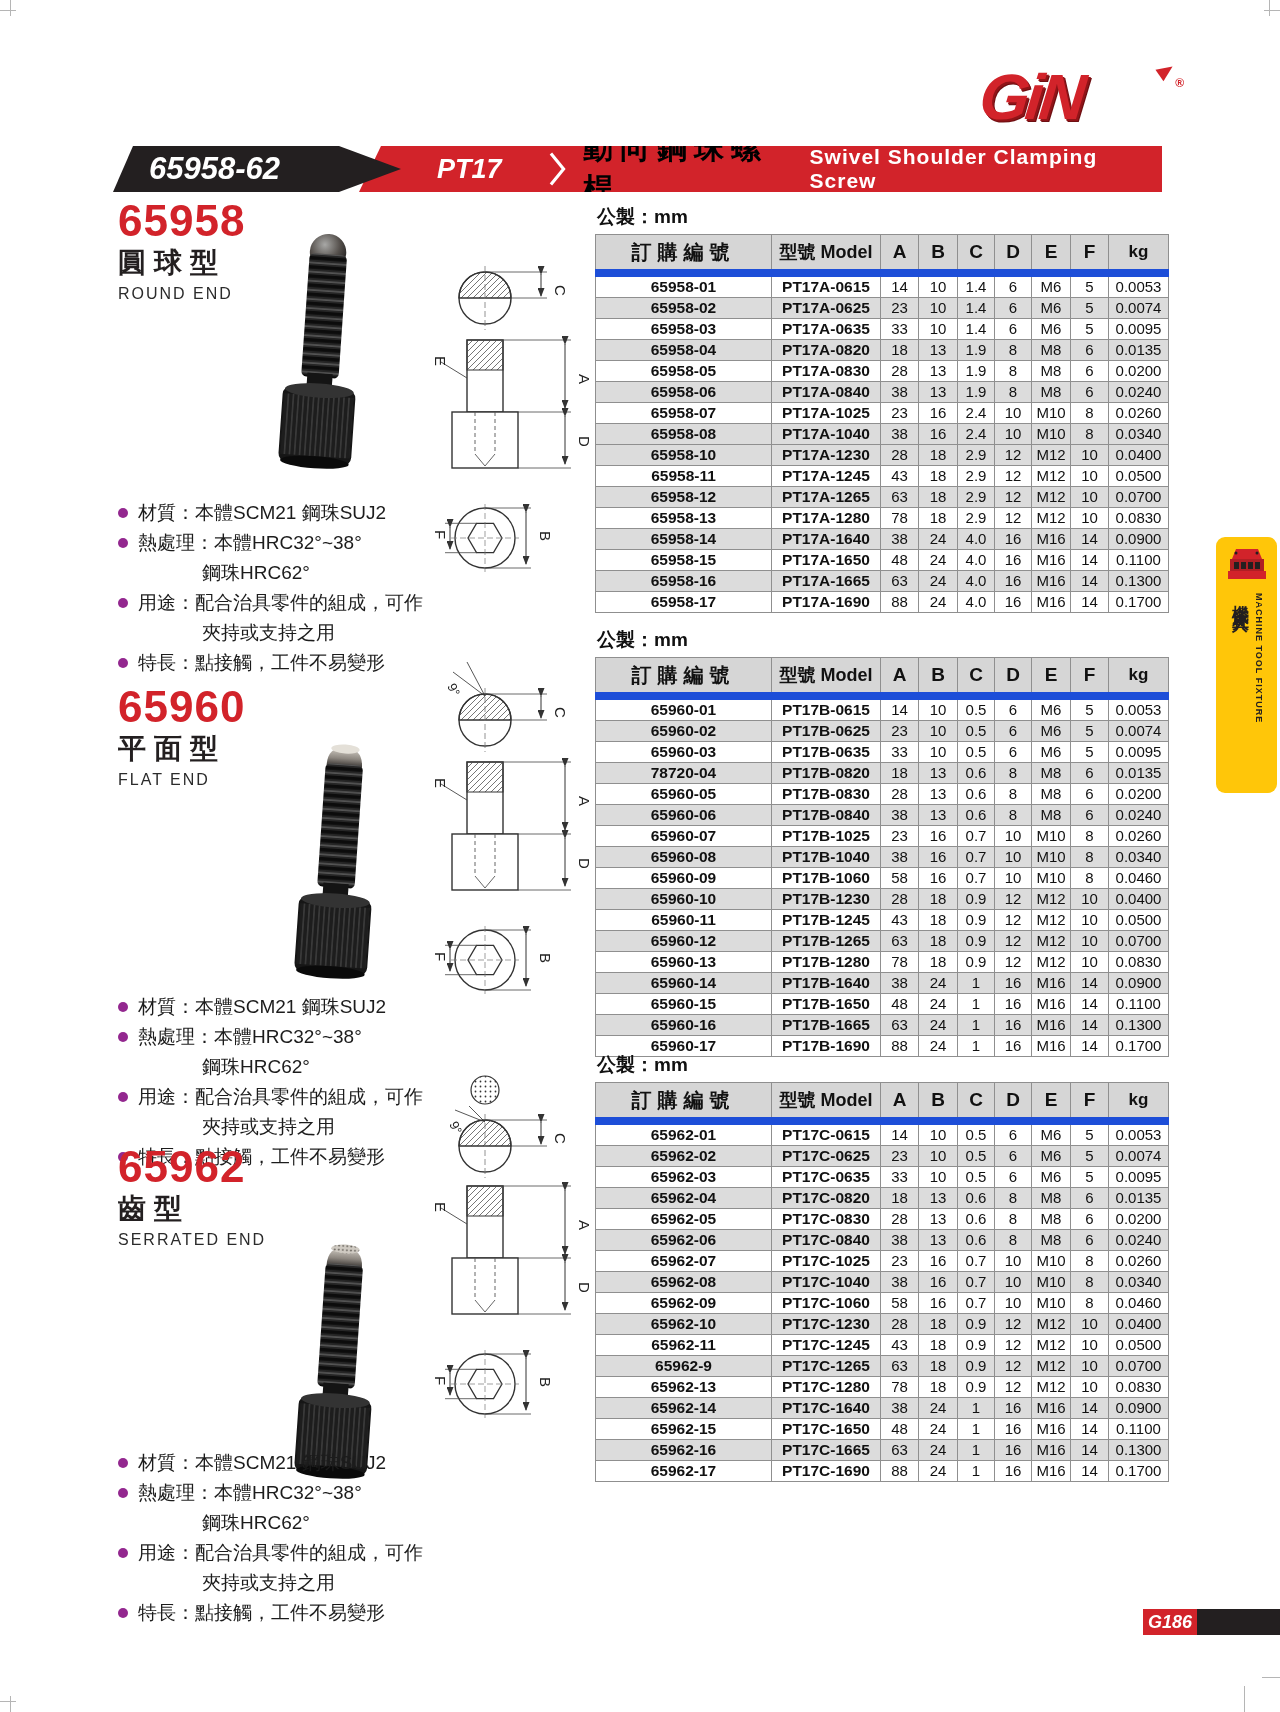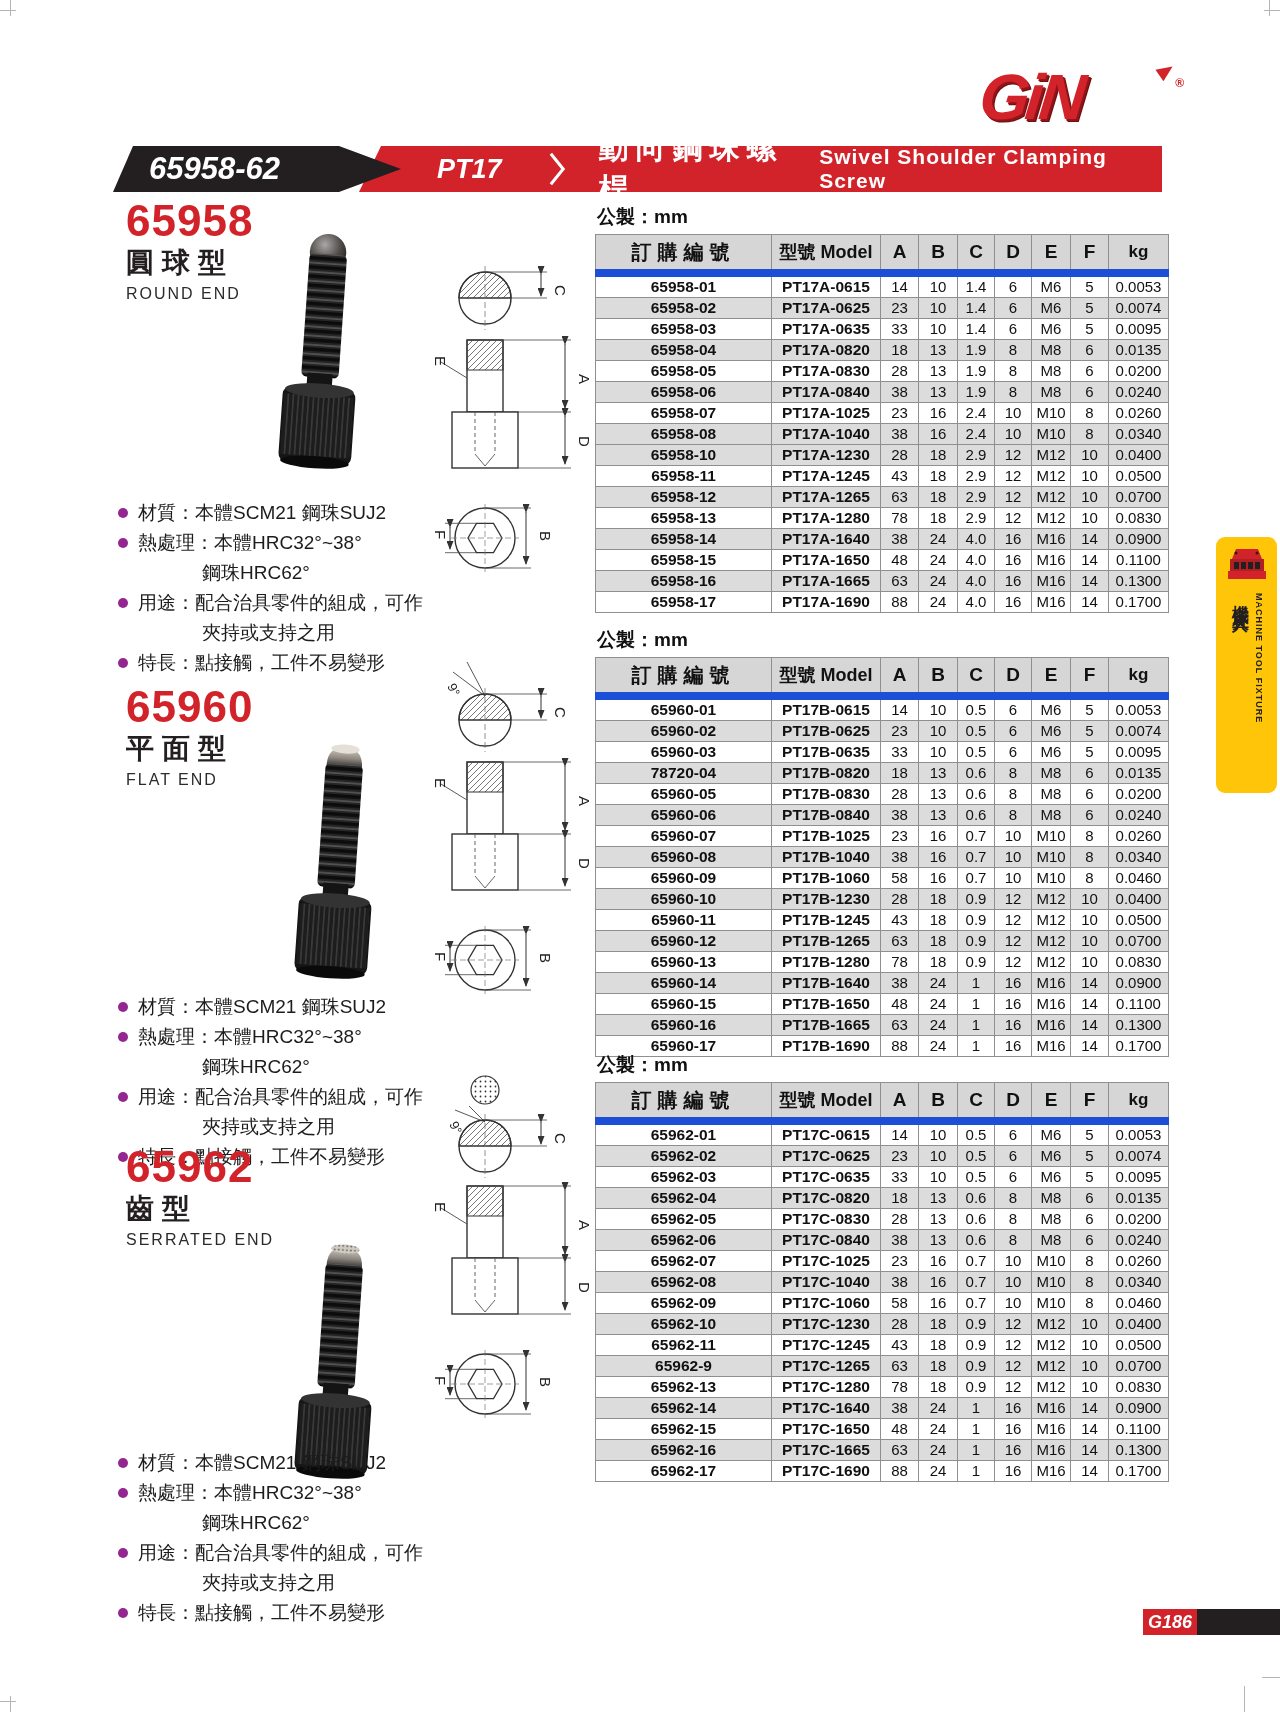--- a/index.html
+++ b/index.html
@@ -14,24 +14,24 @@
   .logo-reg{position:absolute;right:-4px;top:14px;color:#d2232a;font-size:12px;font-weight:700;}
   
   .banner{position:absolute;left:113px;top:146px;width:1049px;height:46px;}
   .banner-red{position:absolute;left:246px;top:0;right:0;bottom:0;background:#d2232a;
     clip-path:polygon(22px 0,100% 0,100% 100%,0 100%);display:flex;align-items:center;}
   .banner-black{position:absolute;left:0;top:0;width:288px;height:46px;background:#231f20;
     clip-path:polygon(20px 0,226px 0,288px 23px,226px 46px,0 46px);display:flex;align-items:center;}
   .banner-code{color:#fff;font-size:31px;font-weight:800;font-style:italic;padding-left:36px;letter-spacing:0;}
   .banner-pt{color:#fff;font-size:27px;font-weight:800;font-style:italic;margin-left:78px;}
   .banner-chevron{margin-left:46px;}
-  .banner-title-cn{color:#ffffff;font-size:30px;font-weight:800;letter-spacing:7px;margin-left:32px;}
+  .banner-title-cn{color:#000000;font-size:30px;font-weight:800;letter-spacing:7px;margin-left:16px;}
   .banner-title-en{color:#fff;font-size:21px;font-weight:700;margin-left:10px;letter-spacing:1px;}
   
-  .sec-head{position:absolute;left:126px;width:300px;}
+  .sec-head{position:absolute;left:118px;width:300px;}
   .sec-num{color:#d2232a;font-size:44px;font-weight:800;line-height:46px;letter-spacing:1px;}
   .sec-cn{color:#231f20;font-size:28px;font-weight:700;letter-spacing:8px;line-height:34px;margin-top:2px;}
   .sec-en{color:#2b2b2b;font-size:16px;letter-spacing:2px;line-height:24px;margin-top:2px;}
   .bullets{position:absolute;left:118px;width:350px;list-style:none;margin:0;padding:0;}
   .bullets li{position:relative;padding-left:20px;font-size:19px;line-height:30px;color:#1c1c1c;}
   .bullets li::before{content:"";position:absolute;left:0;top:10px;width:10px;height:10px;border-radius:50%;background:#93278f;}
   .bullets .cont{padding-left:64px;}
   .photo{position:absolute;width:132px;height:248px;}
   
   .tbl-block{position:absolute;left:595px;width:573px;}

